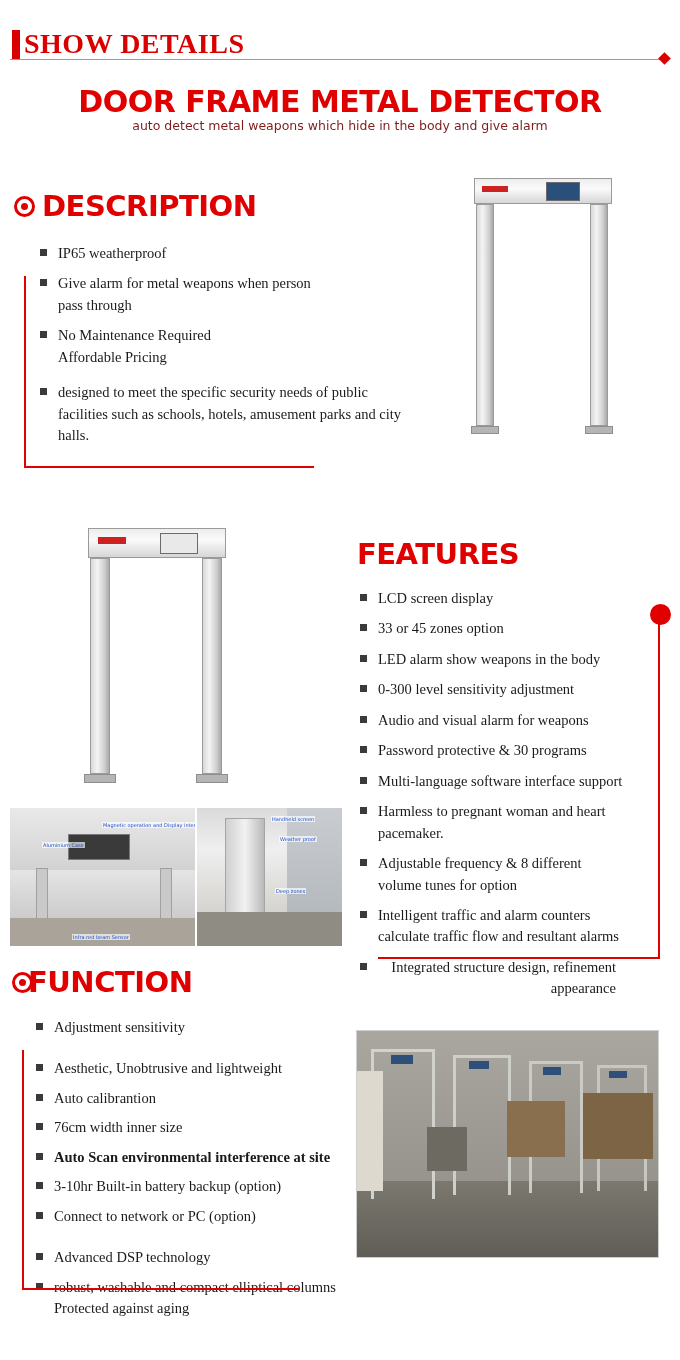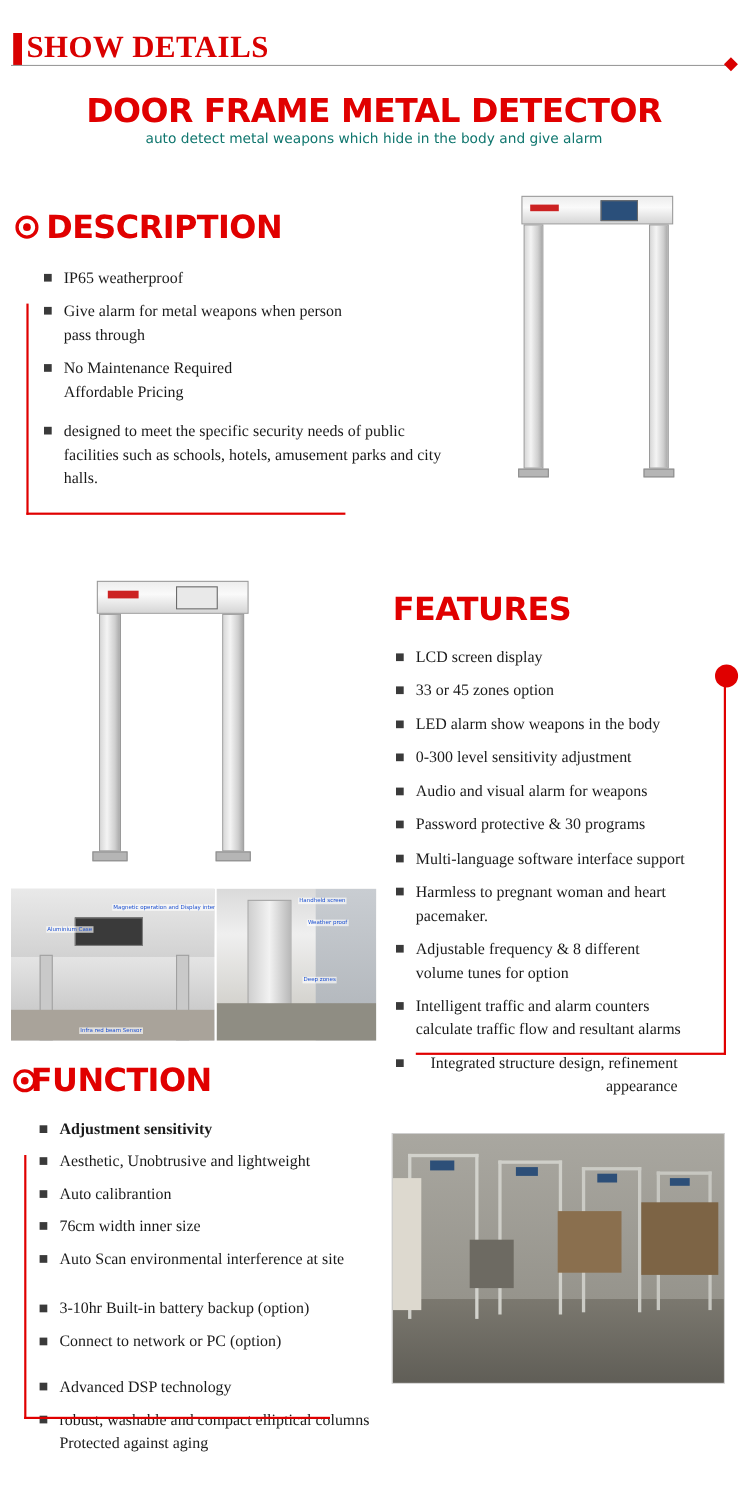--- a/index.html
+++ b/index.html
@@ -64,21 +64,21 @@
     color: #e00000;
     letter-spacing: -0.5px;
   }
   .sub-title {
     position: absolute;
     left: 0; top: 118px;
     width: 680px;
     text-align: center;
     font-family: "DejaVu Sans", sans-serif;
     font-size: 12.5px;
-    color: #0f766e;
+    color: #7f1d1d;
   }
 
   
   .sect-head {
     position: absolute;
     font-family: "DejaVu Sans", sans-serif;
     font-weight: bold;
     font-size: 29px;
     color: #e00000;
     letter-spacing: -0.5px;
@@ -277,25 +277,25 @@
     <div class="cap" style="left:74px; top:8px;">Handheld screen</div>
     <div class="cap" style="left:82px; top:28px;">Weather proof</div>
     <div class="cap" style="left:78px; top:80px;">Deep zones</div>
   </div>
 
   <div class="bullet-ring" style="left:12px; top:972px;"></div>
   <div class="sect-head" style="left:28px; top:965px;">FUNCTION</div>
 
   <div style="position:absolute; left:34px; top:1017px; width:330px;">
     <ul class="feat" style="line-height:1.2;">
-      <li style="margin-bottom:8px;font-weight:bold;">Adjustment sensitivity</li>
+      <li style="margin-bottom:20px;">Adjustment sensitivity</li>
       <li style="margin-bottom:8px;">Aesthetic, Unobtrusive and lightweight</li>
       <li style="margin-bottom:8px;">Auto calibrantion</li>
       <li style="margin-bottom:8px;">76cm width inner size</li>
-      <li style="margin-bottom:24px;">Auto Scan environmental interference at site</li>
+      <li style="margin-bottom:8px;font-weight:bold;">Auto Scan environmental interference at site</li>
       <li style="margin-bottom:8px;">3-10hr Built-in battery backup (option)</li>
       <li style="margin-bottom:20px;">Connect to network or PC (option)</li>
       <li style="margin-bottom:8px;">Advanced DSP technology</li>
       <li style="width:318px; margin-bottom:21px;">robust, washable and compact elliptical columns Protected against aging</li>
     </ul>
   </div>
 
   <div class="lframe" style="left:22px; top:1050px; width:278px; height:240px;"></div>
 
   <div class="warehouse">

